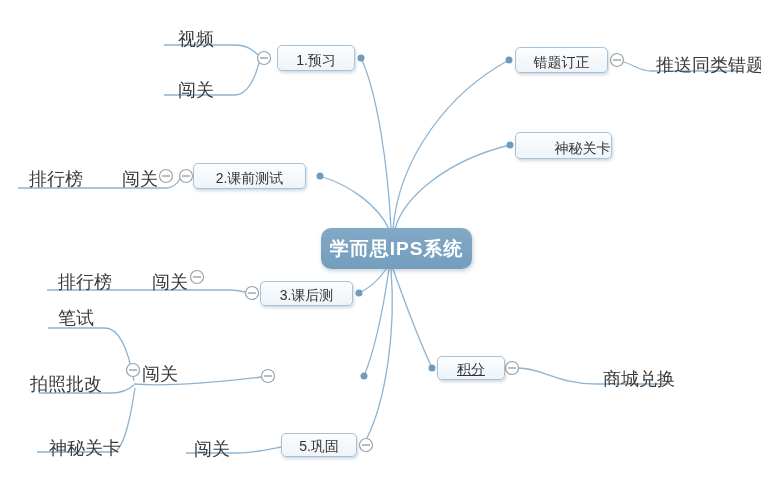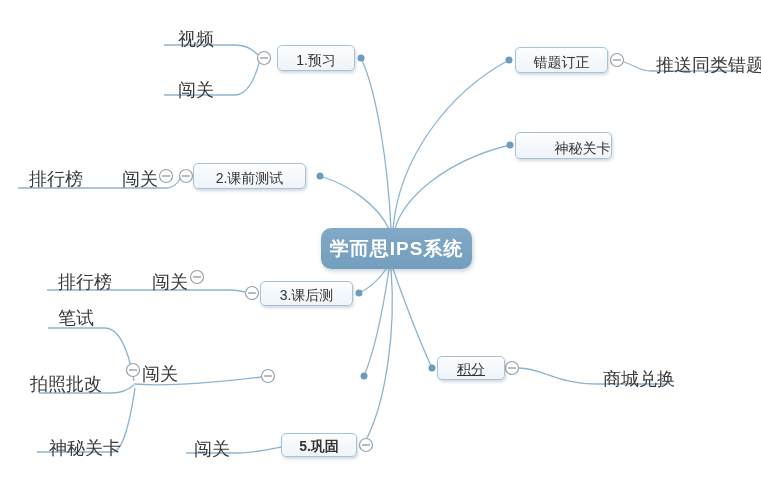--- a/index.html
+++ b/index.html
@@ -135,21 +135,21 @@
   </div>
   <div class="box" style="left:193px;top:163px;width:113px;height:26px;">
     <span>2.课前测试</span>
   </div>
   <div class="box" style="left:260px;top:281px;width:93px;height:25px;">
     <span>3.课后测</span>
   </div>
   <div class="box" style="left:437px;top:356px;width:68px;height:24px;text-decoration:underline;">
     <span>积分</span>
   </div>
-  <div class="box" style="left:281px;top:433px;width:76px;height:24px;font-weight:bold;">
+  <div class="box" style="left:281px;top:433px;width:76px;height:24px;">
     <span>5.巩固</span>
   </div>
 
   <div class="leaf" style="left:178px;top:27px;">视频</div>
   <div class="leaf" style="left:178px;top:78px;">闯关</div>
 
   <div class="leaf" style="left:656px;top:53px;">推送同类错题</div>
 
   <div class="leaf" style="left:122px;top:167px;">闯关</div>
   <div class="leaf" style="left:29px;top:167px;">排行榜</div>

